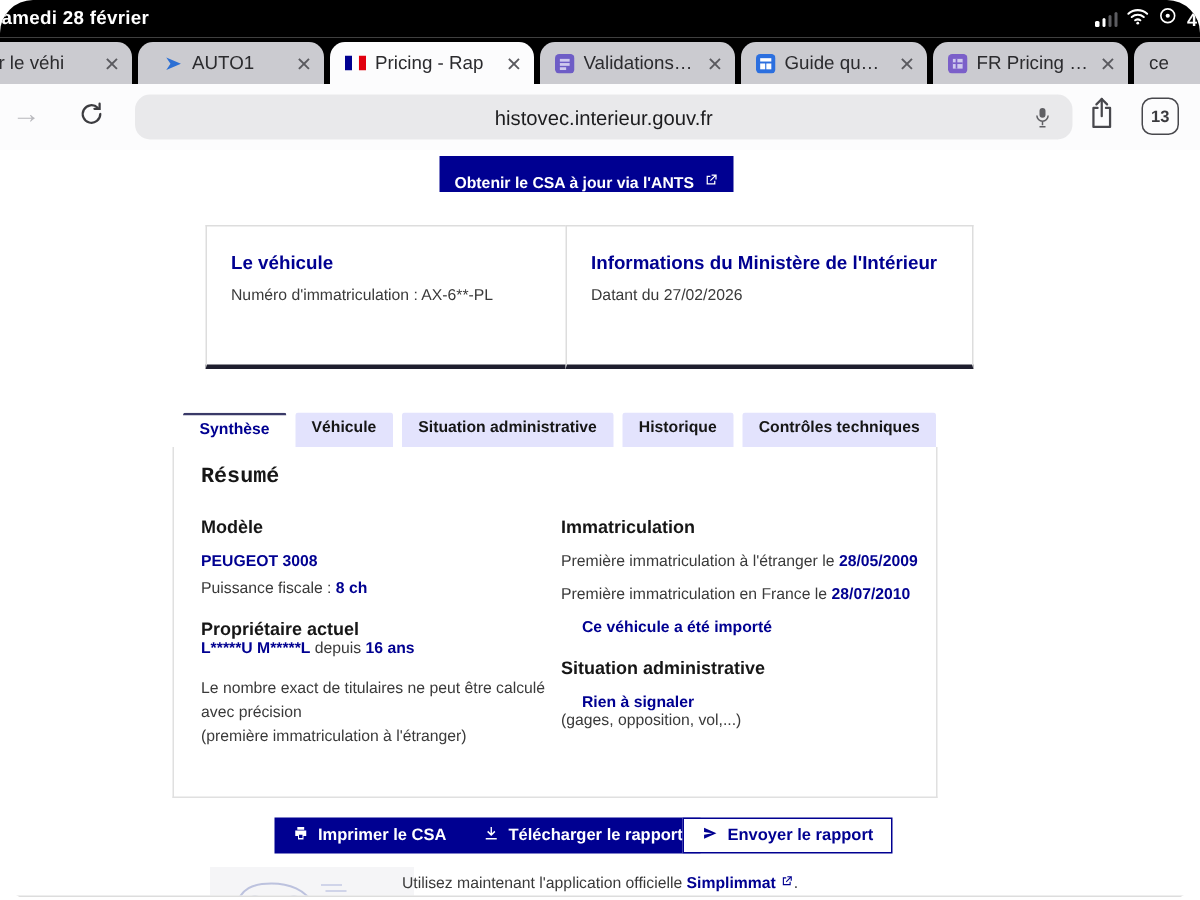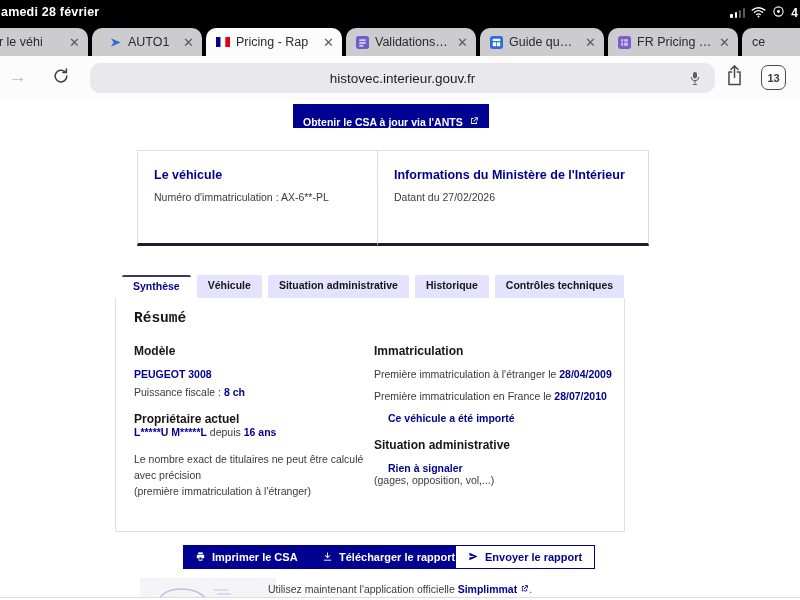--- a/index.html
+++ b/index.html
@@ -1,17 +1,17 @@
 <!DOCTYPE html>
 <html><head>
 <meta charset="utf-8">
 <style>
   * { margin:0; padding:0; box-sizing:border-box; }
   html,body { width:800px; height:600px; font-family:"Liberation Sans", sans-serif; }
-  .screen { position:relative; width:800px; height:600px; background:#fff; overflow:hidden; }
+  .screen { position:relative; width:800px; height:600px; background:#fff; overflow:hidden;border-radius:22px; }
 
   
   .status-bar { position:absolute; left:0; top:0; width:800px; height:25px; background:#000; color:#fff; }
   .status-date { position:absolute; left:1px; top:5px; font-size:12.5px; font-weight:bold; letter-spacing:.2px; }
   .status-icons { position:absolute; right:0; top:0; height:25px; display:flex; align-items:center; gap:6px; padding-right:2px; }
   .sig { display:flex; align-items:flex-end; gap:1.5px; height:11px; }
   .sig span { width:2.6px; border-radius:1px; background:#fff; display:block; }
   .sig .s1{height:4px} .sig .s2{height:6px} .sig .s3{height:8px;background:#5c5c60} .sig .s4{height:10px;background:#5c5c60}
   .batt-txt { font-size:12px; font-weight:bold; }
 
@@ -96,21 +96,21 @@
           </svg></span>
       <span class="batt-txt">4</span>
     </div>
   </div>
 
   <div class="tab-strip">
     <div class="btab" style="width:122px;margin-left:-34px;">
       <span class="btab-label">icher le véhi</span>
       <span class="btab-close">✕</span>
     </div>
-    <div class="btab" style="width:110px;padding-left:17px;">
+    <div class="btab" style="width:124px;padding-left:17px;">
       <span class="favicon">
           <svg width="13" height="13" viewBox="0 0 14 14">
             <path d="M2 11.5 L12.5 7 L2 2.5 L5 7 Z" fill="#2b6fd4"></path>
           </svg>
         </span>
       <span class="btab-label">AUTO1</span>
       <span class="btab-close">✕</span>
     </div>
     <div class="btab active" style="width:136px;">
       <span class="favicon">
@@ -223,21 +223,21 @@
       <div class="small blue b mt10">PEUGEOT 3008</div>
       <div class="small mt6"><span class="gray">Puissance fiscale : </span><span class="blue b">8 ch</span></div>
       <div class="h4 mt14">Propriétaire actuel</div>
       <div class="small mt3"><span class="blue b">L*****U M*****L</span><span class="gray"> depuis </span><span class="blue b">16 ans</span></div>
       <div class="small gray mt14 note">Le nombre exact de titulaires ne peut être calculé avec précision</div>
       <div class="small gray note">(première immatriculation à l'étranger)</div>
     </div>
 
     <div class="colR">
       <div class="h4">Immatriculation</div>
-      <div class="small mt10"><span class="gray">Première immatriculation à l'étranger le </span><span class="blue b">28/04/2009</span></div>
+      <div class="small mt10"><span class="gray">Première immatriculation à l'étranger le </span><span class="blue b">28/05/2009</span></div>
       <div class="small mt10"><span class="gray">Première immatriculation en France le </span><span class="blue b">28/07/2010</span></div>
       <div class="small blue b mt10 indent">Ce véhicule a été importé</div>
       <div class="h4 mt14">Situation administrative</div>
       <div class="small blue b mt10 indent">Rien à signaler</div>
       <div class="small gray mt3">(gages, opposition, vol,...)</div>
     </div>
   </div>
 
   <div class="actions">
     <button class="act-btn act-filled act1">

